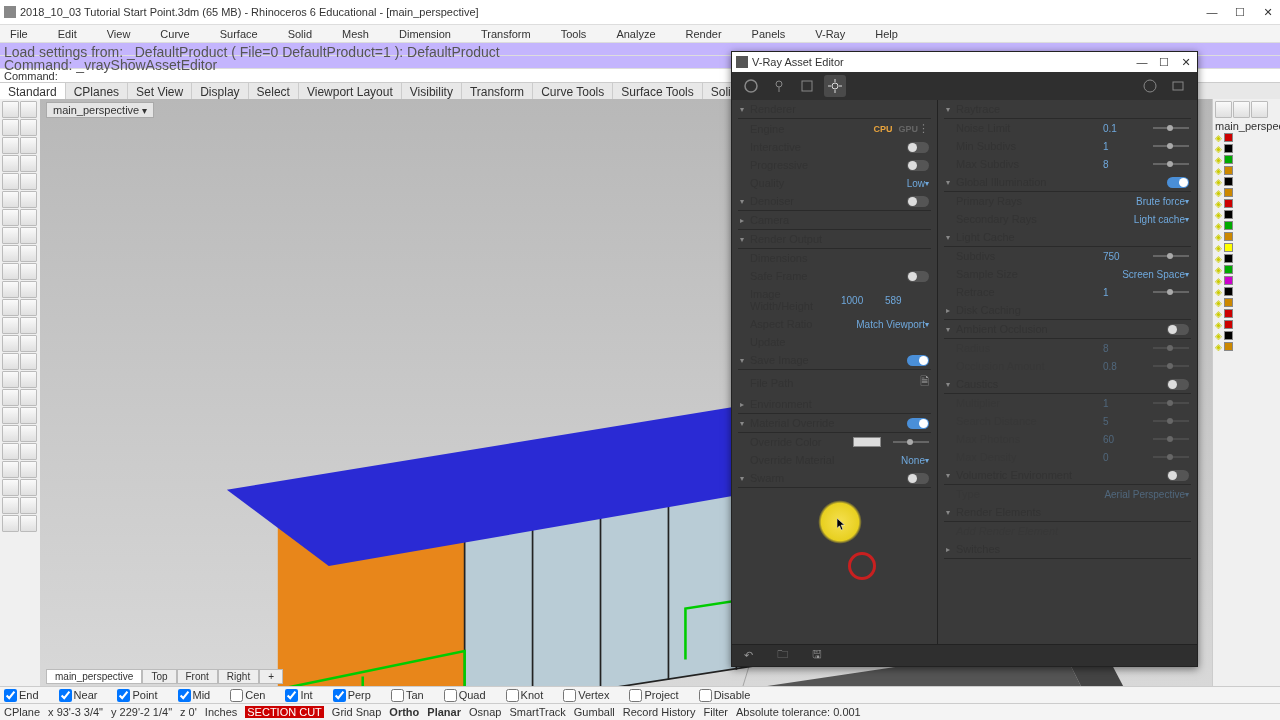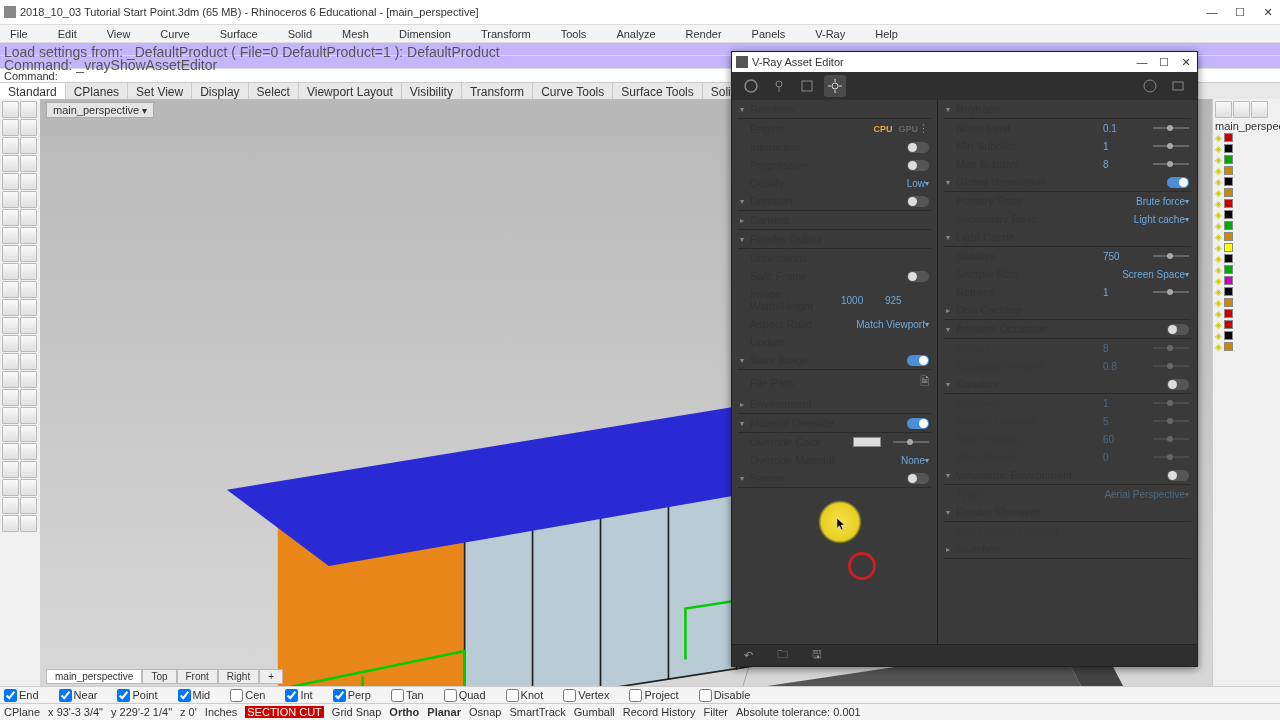--- a/index.html
+++ b/index.html
@@ -579,21 +579,21 @@
         <div class="prop-row">
           <span class="label">Dimensions</span>
         </div>
         <div class="prop-row">
           <span class="label">Safe Frame</span>
           <div class="toggle-sw"></div>
         </div>
         <div class="prop-row">
           <span class="label">Image Width/Height</span>
           <span class="val">1000</span>
-          <span class="val">925</span>
+          <span class="val">589</span>
         </div>
         <div class="prop-row">
           <span class="label">Aspect Ratio</span>
           <span class="sel">Match Viewport</span>
           <span class="dd-arrow">▾</span>
         </div>
         <div class="prop-row">
           <span class="label">Update</span>
         </div>
         <div class="sec-head">

